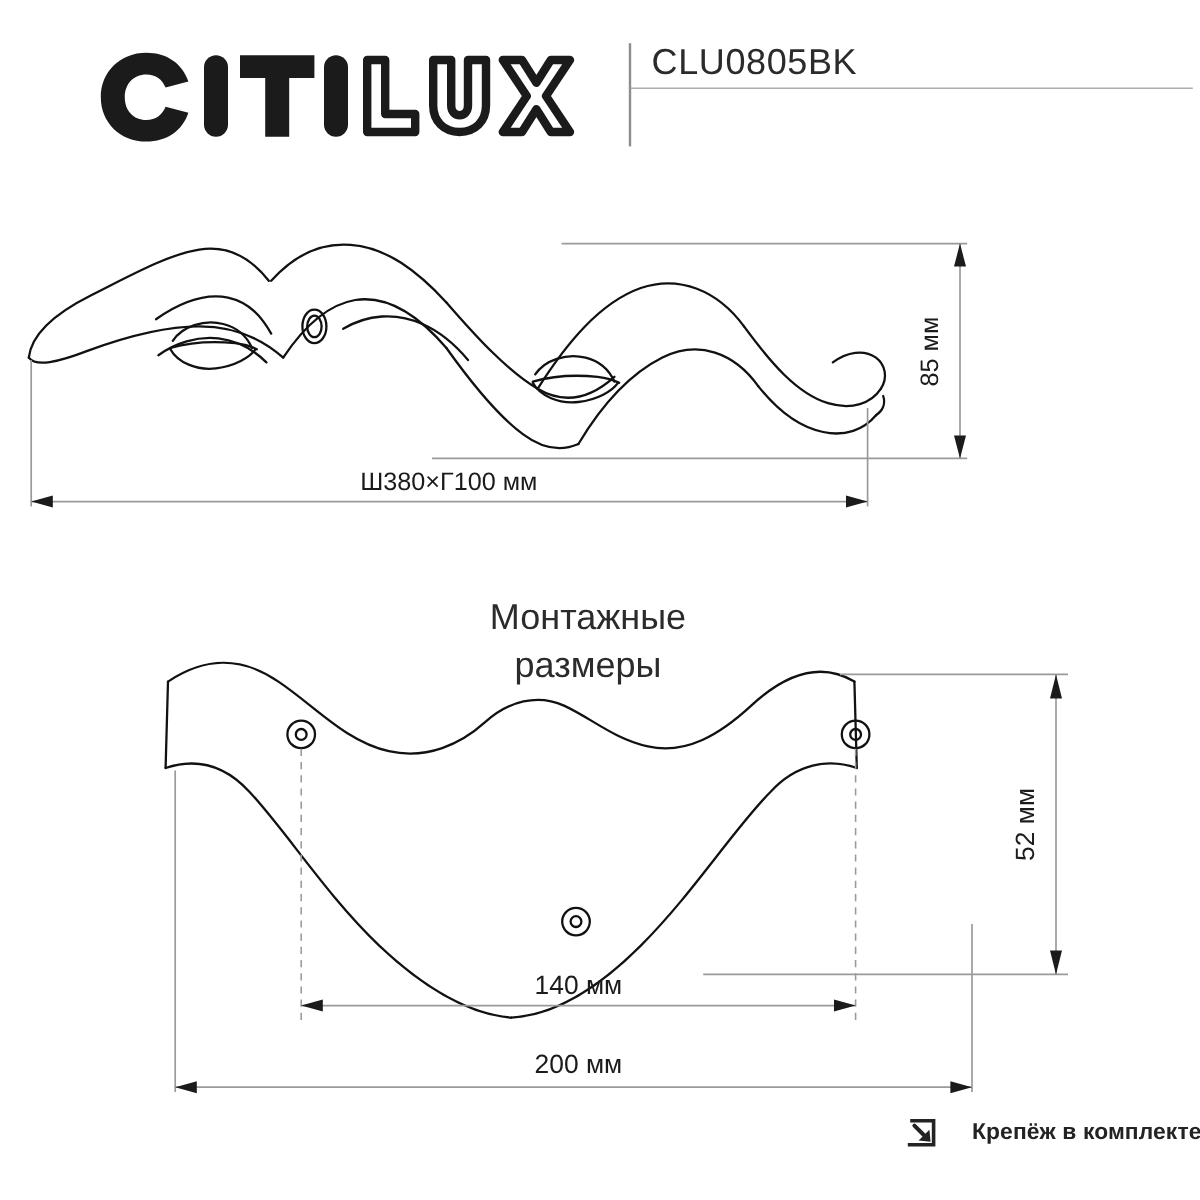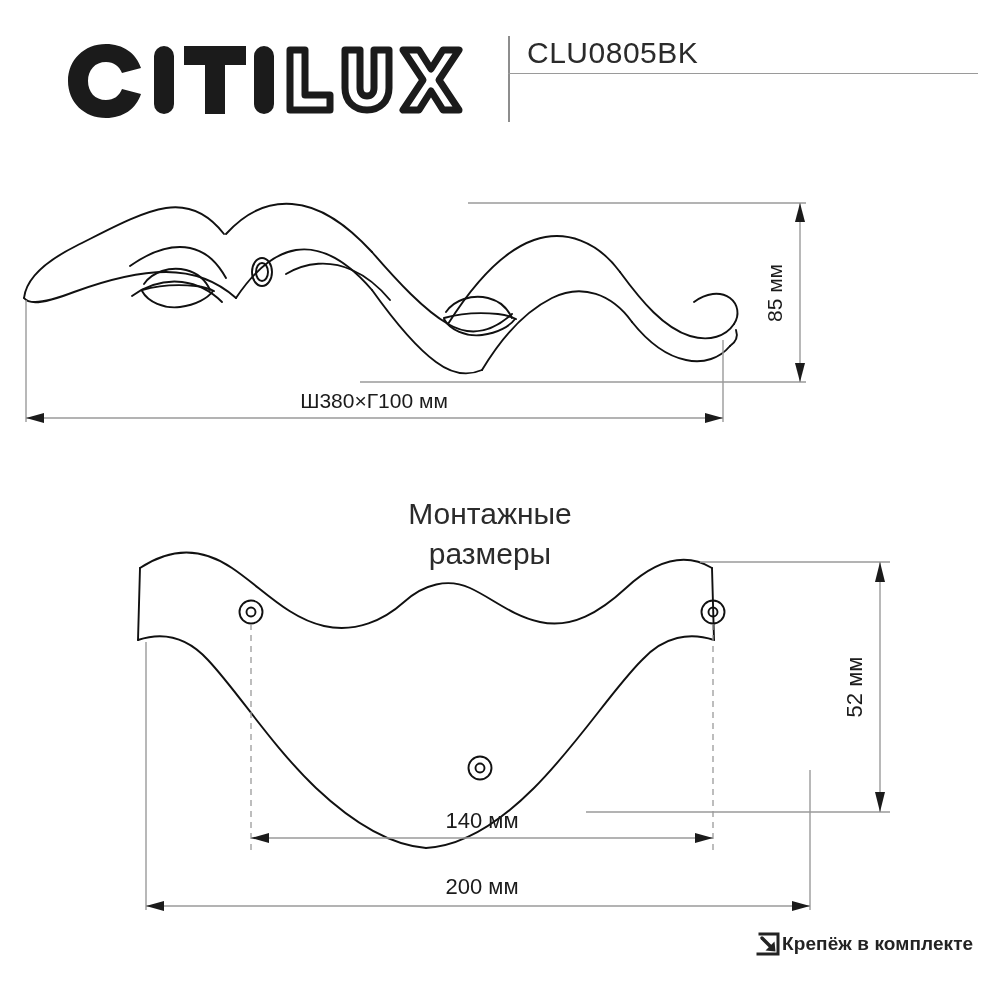--- a/index.html
+++ b/index.html
@@ -12,21 +12,21 @@
     height: 1000px;
     position: relative;
     overflow: hidden;
     font-family: "Liberation Sans", sans-serif;
     color: #1b1b1b;
   }
 
   
   #header {
     position: absolute;
-    left: 0; top: 0;
+    left: 16px; top: 0;
     width: 808px;
     height: 150px;
   }
   #logo {
     position: absolute;
     left: 62px;
     top: 42px;
     width: 420px;
     height: 78px;
   }
@@ -75,21 +75,21 @@
   #drawing-top { top: 150px; width: 1000px; height: 310px; }
   #drawing-bottom { top: 470px; width: 1000px; height: 470px; }
 
   
   #footer-badge {
     position: absolute;
     left: 754px;
     top: 930px;
     display: flex;
     align-items: center;
-    gap: 0;
+    gap: 28px;
   }
   #footer-badge-label {
     font-size: 19px;
     font-weight: bold;
     color: #232323;
     white-space: nowrap;
     letter-spacing: 0.1px;
   }
 </style>
 </head>

